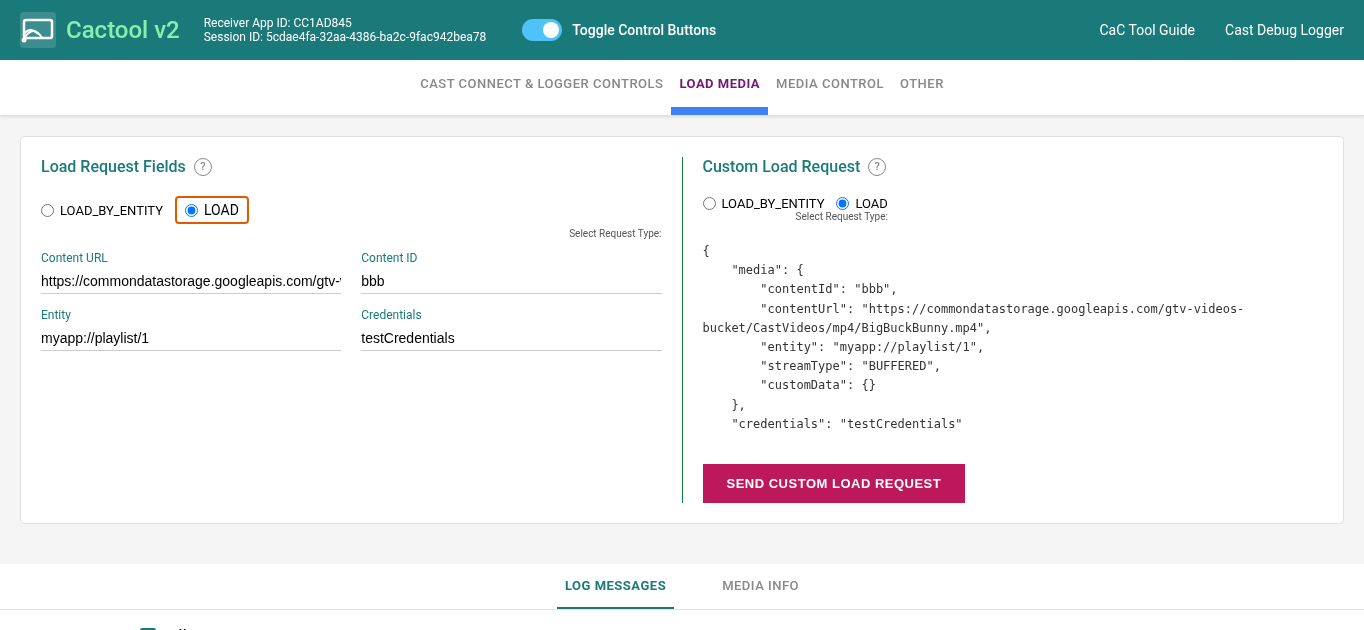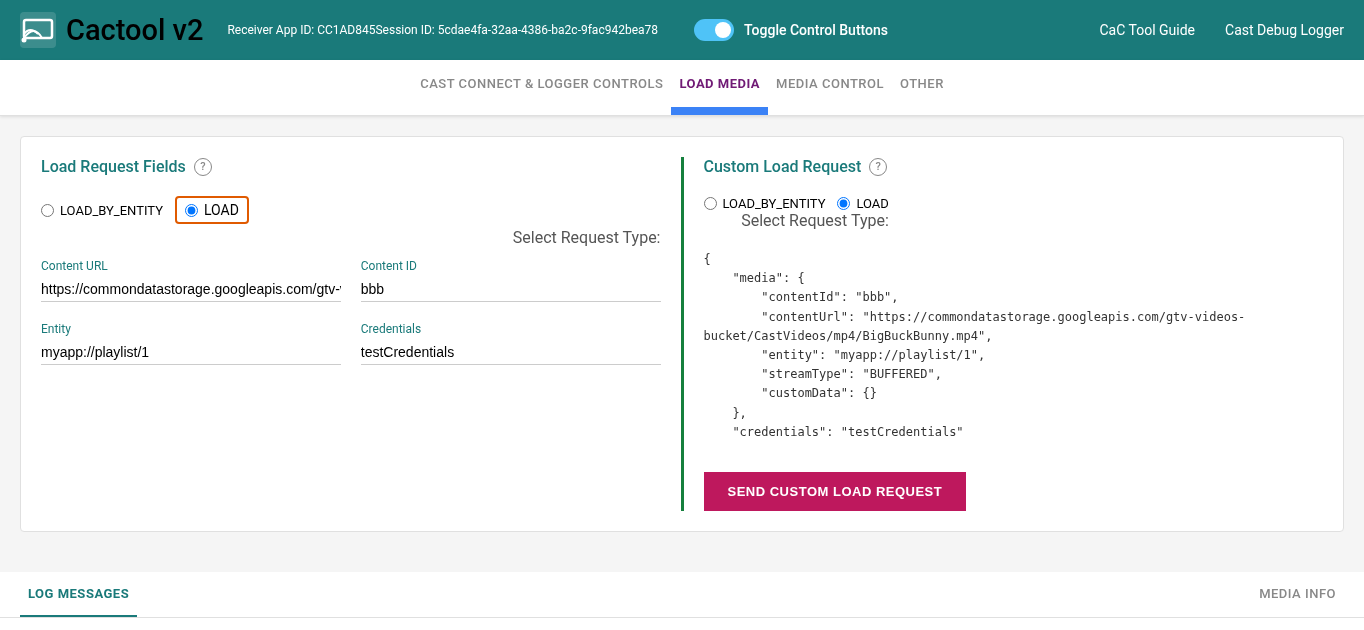--- a/index.html
+++ b/index.html
@@ -14,32 +14,32 @@
       padding: 0 20px;
       height: 60px;
       gap: 16px;
     }
     .logo-area {
       display: flex;
       align-items: center;
       gap: 10px;
     }
     .logo-text {
-      font-size: 29px;
+      font-size: 24px;
       font-weight: 500;
-      color: #000000;
+      color: #86efac;
       text-align: center;
     }
     .logo-icon {
       width: 36px;
       height: 36px;
     }
     .receiver-info {
       display: flex;
-      flex-direction: row;
+      flex-direction: column;
       font-size: 12px;
       color: white;
       margin-left: 8px;
     }
     .toggle-area {
       display: flex;
       align-items: center;
       gap: 10px;
       margin-left: 20px;
     }
@@ -116,21 +116,21 @@
       border-radius: 4px;
       padding: 20px;
       display: flex;
       gap: 0;
     }
 
     
     .left-panel {
       flex: 1;
       padding-right: 20px;
-      border-right: 3px solid #15803d;
+      border-right: 1px solid #15803d;
     }
     .panel-title {
       font-size: 16px;
       font-weight: 500;
       color: #1a7a7a;
       display: flex;
       align-items: center;
       gap: 8px;
       margin-bottom: 20px;
     }
@@ -144,21 +144,21 @@
       justify-content: center;
       font-size: 11px;
       color: #888;
       cursor: pointer;
     }
 
     
     .form-row {
       display: flex;
       gap: 20px;
-      margin-bottom: 20px;
+      margin-bottom: 14px;
     }
     .form-field {
       flex: 1;
       display: flex;
       flex-direction: column;
     }
     .field-label {
       font-size: 12px;
       color: #1a7a7a;
       margin-bottom: 4px;
@@ -181,21 +181,21 @@
     .radio-item input[type="radio"] { cursor: pointer; }
     .radio-selected {
       border: 2px solid #e05a00;
       padding: 4px 8px;
       border-radius: 4px;
       display: flex;
       align-items: center;
       gap: 6px;
     }
     .select-type-label {
-      font-size: 16px;
+      font-size: 10px;
       color: #555;
       text-align: right;
     }
 
     
     .checkbox-row {
       display: flex;
       gap: 30px;
       align-items: center;
       margin-top: 10px;
@@ -260,21 +260,21 @@
       flex-direction: column;
     }
 
     
     .bottom-section {
       background: white;
       margin-top: 20px;
     }
     .bottom-tabs {
       display: flex;
-      justify-content: space-between;
+      justify-content: center;
       gap: 40px;
       padding: 0 20px;
       border-bottom: 1px solid #e0e0e0;
     }
     .bottom-tab {
       padding: 14px 8px;
       font-size: 13px;
       font-weight: 500;
       color: #888;
       cursor: pointer;

